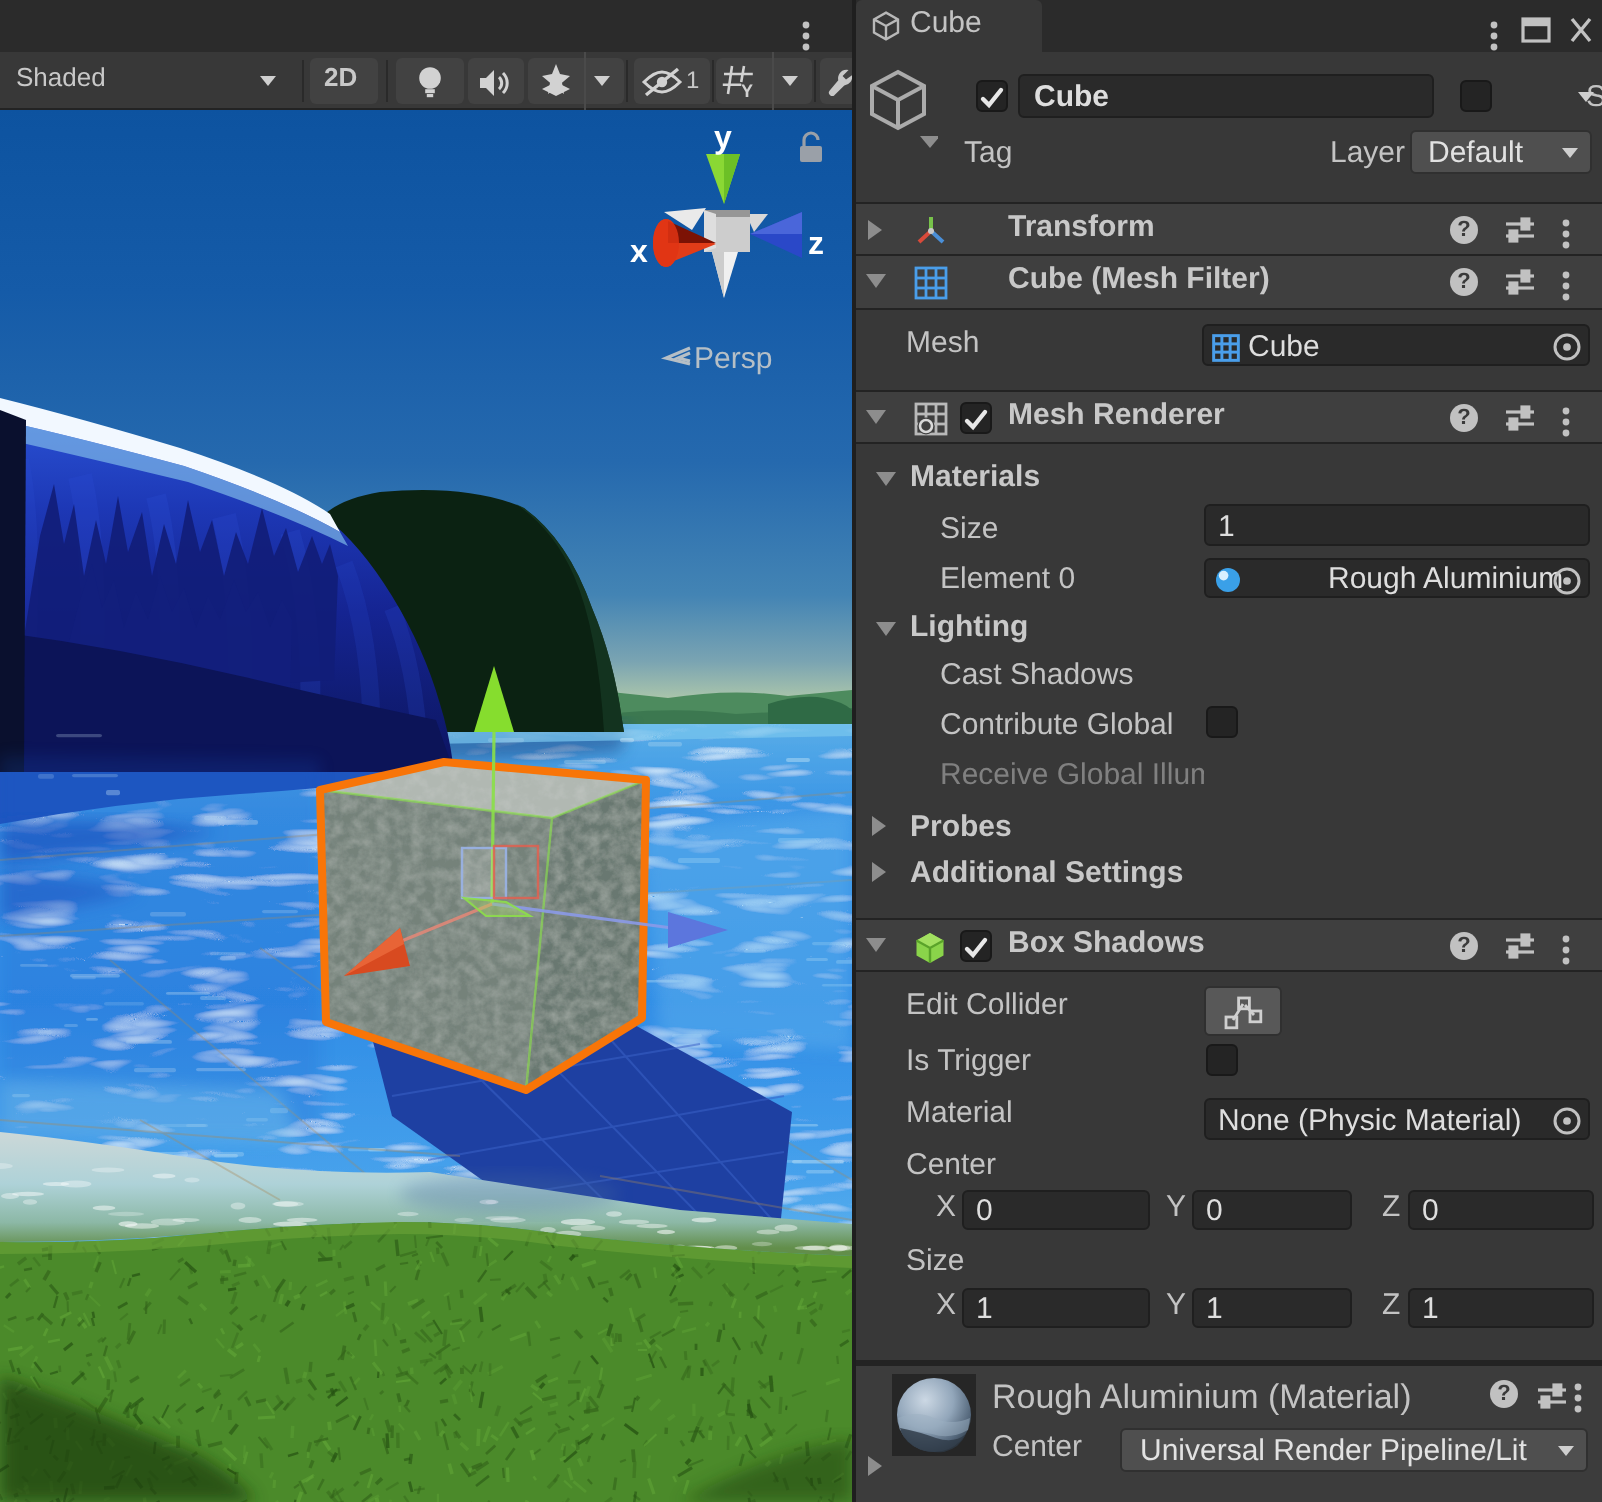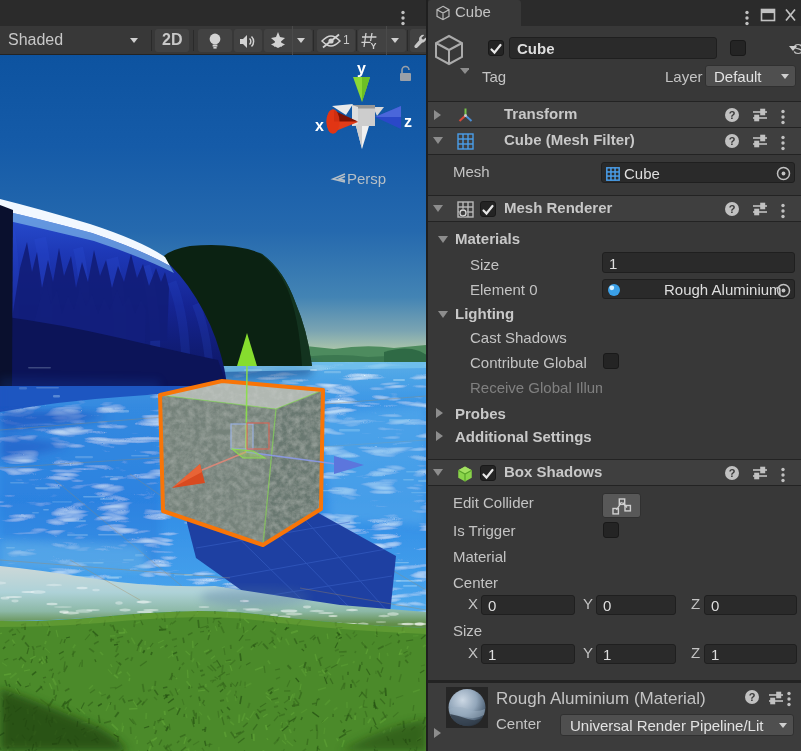--- a/index.html
+++ b/index.html
@@ -1,21 +1,21 @@
 <!DOCTYPE html>
 <html><head><meta charset="utf-8"><style>
 html,body{margin:0;padding:0;background:#383838;width:801px;height:751px;overflow:hidden;}
 *{box-sizing:border-box;font-family:"Liberation Sans",sans-serif;}
 #root{position:relative;width:801px;height:751px;}
 
 #scenepane{position:absolute;left:0;top:0;width:426px;height:751px;background:#2b2b2b;}
 #scenetabbar{position:absolute;left:0;top:0;width:426px;height:26px;background:#2b2b2b;}
 #scenetab{position:absolute;left:0;top:0;width:96px;height:26px;background:#383838;border-top:2px solid #3c7fbc;border-radius:3px 3px 0 0;color:#c3c3c3;font-size:15px;}
 #scenetoolbar{position:absolute;left:0;top:26px;width:426px;height:29px;background:#383838;border-bottom:1px solid #232323;color:#c8c8c8;font-size:12px;}
-.tbtxt{position:absolute;top:5px;color:#c8c8c8;font-size:16px;}
+.tbtxt{position:absolute;top:5px;color:#c8c8c8;font-size:13px;}
 .sep{position:absolute;top:4px;width:1px;height:21px;background:#2a2a2a;}
 
 #inspector{position:absolute;left:428px;top:0;width:373px;height:751px;background:#383838;}
 #insptabbar{position:absolute;left:0;top:0;width:373px;height:26px;background:#2b2b2b;}
 #insptab{position:absolute;left:0;top:0;width:93px;height:26px;background:#383838;border-radius:3px 3px 0 0;color:#c3c3c3;font-size:15px;}
 .hdr{position:absolute;left:0;width:373px;height:27px;background:#3f3f3f;border-top:1px solid #232323;border-bottom:1px solid #232323;}
 .hdrtitle{position:absolute;font-size:15px;font-weight:bold;color:#c8c8c8;top:3px;}
 .lbl{position:absolute;font-size:15px;color:#c3c3c3;white-space:nowrap;}
 .lblb{position:absolute;font-size:15px;font-weight:bold;color:#c8c8c8;white-space:nowrap;}
 .fld{position:absolute;background:#2a2a2a;border:1px solid #1f1f1f;border-radius:3px;color:#dedede;font-size:15px;white-space:nowrap;}
@@ -1563,20 +1563,24 @@
       <svg width="20" height="17" style="position:absolute;left:9px;top:4px;" viewBox="0 0 20 17">
         <path d="M4.5 12 L9.5 4 M10.5 4.5 L15 9.5" stroke="#d0d0d0" stroke-width="1.4" fill="none"></path>
         <rect x="1" y="10.5" width="5.4" height="5.4" fill="none" stroke="#d0d0d0" stroke-width="1.4"></rect>
         <rect x="13" y="7.5" width="5.4" height="5.4" fill="none" stroke="#d0d0d0" stroke-width="1.4"></rect>
         <rect x="7.3" y="1" width="5.4" height="5.4" fill="none" stroke="#d0d0d0" stroke-width="1.4"></rect>
       </svg>
     </div>
     <div class="lbl" style="left:25px;top:522px;">Is Trigger</div>
     <div class="cb" style="left:175px;top:522px;"></div>
     <div class="lbl" style="left:25px;top:548px;">Material</div>
+    <div class="fld" style="left:174px;top:549px;width:193px;height:21px;padding:2px 0 0 6px;">None (Physic Material)<svg width="15" height="15" style="position:absolute;right:3px;top:3px;" viewBox="0 0 14 14">
+          <circle cx="7" cy="7" r="5.6" fill="none" stroke="#c1c1c1" stroke-width="1.4"></circle>
+          <circle cx="7" cy="7" r="1.8" fill="#c1c1c1"></circle>
+        </svg></div>
     <div class="lbl" style="left:25px;top:574px;">Center</div>
     <div class="lbl" style="left:40px;top:595px;">X</div>
     <div class="fld" style="left:53px;top:595px;width:94px;height:20px;padding:1px 0 0 6px;">0</div>
     <div class="lbl" style="left:155px;top:595px;">Y</div>
     <div class="fld" style="left:168px;top:595px;width:80px;height:20px;padding:1px 0 0 6px;">0</div>
     <div class="lbl" style="left:263px;top:595px;">Z</div>
     <div class="fld" style="left:276px;top:595px;width:93px;height:20px;padding:1px 0 0 6px;">0</div>
     <div class="lbl" style="left:25px;top:622px;">Size</div>
     <div class="lbl" style="left:40px;top:644px;">X</div>
     <div class="fld" style="left:53px;top:644px;width:94px;height:20px;padding:1px 0 0 6px;">1</div>

